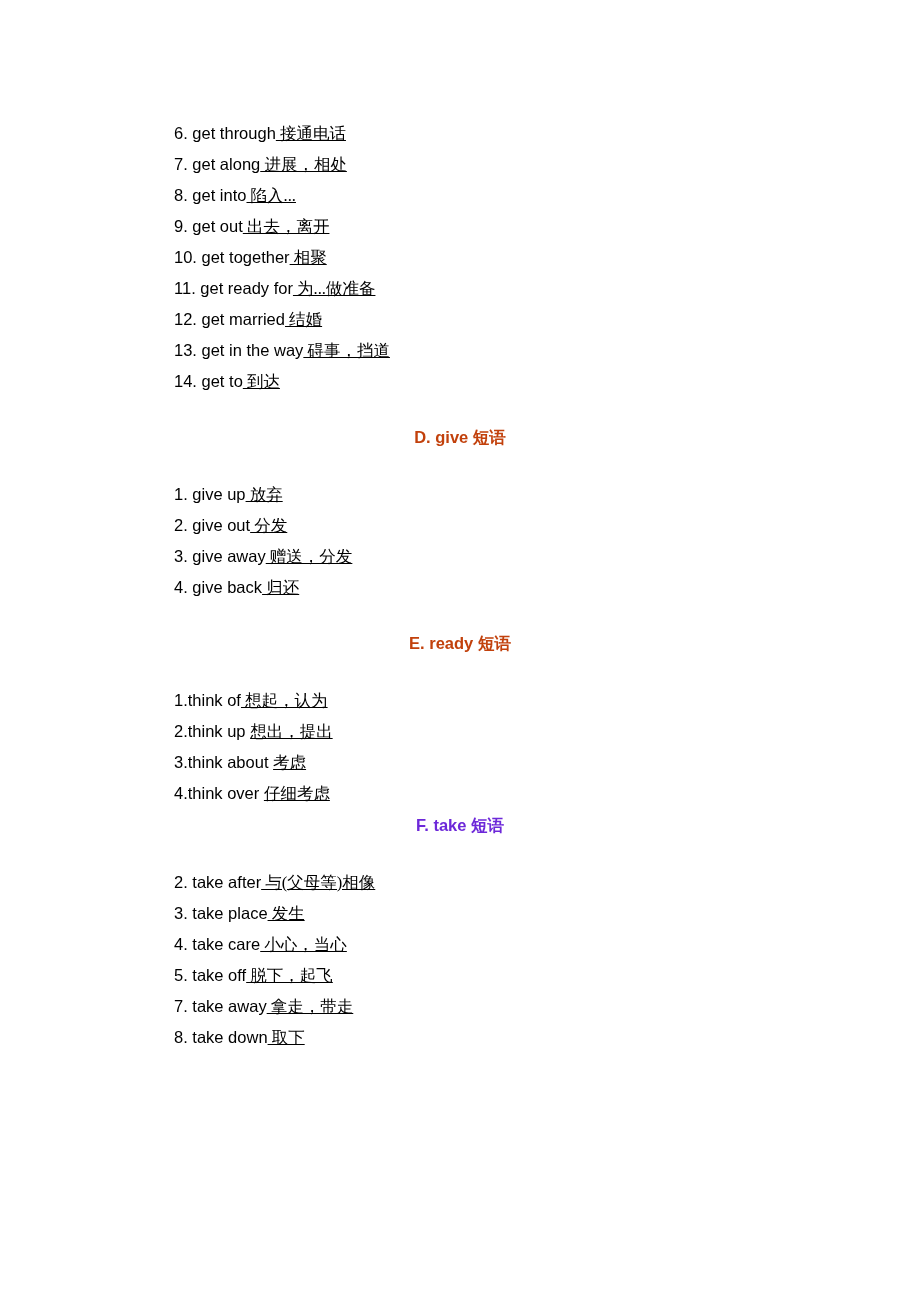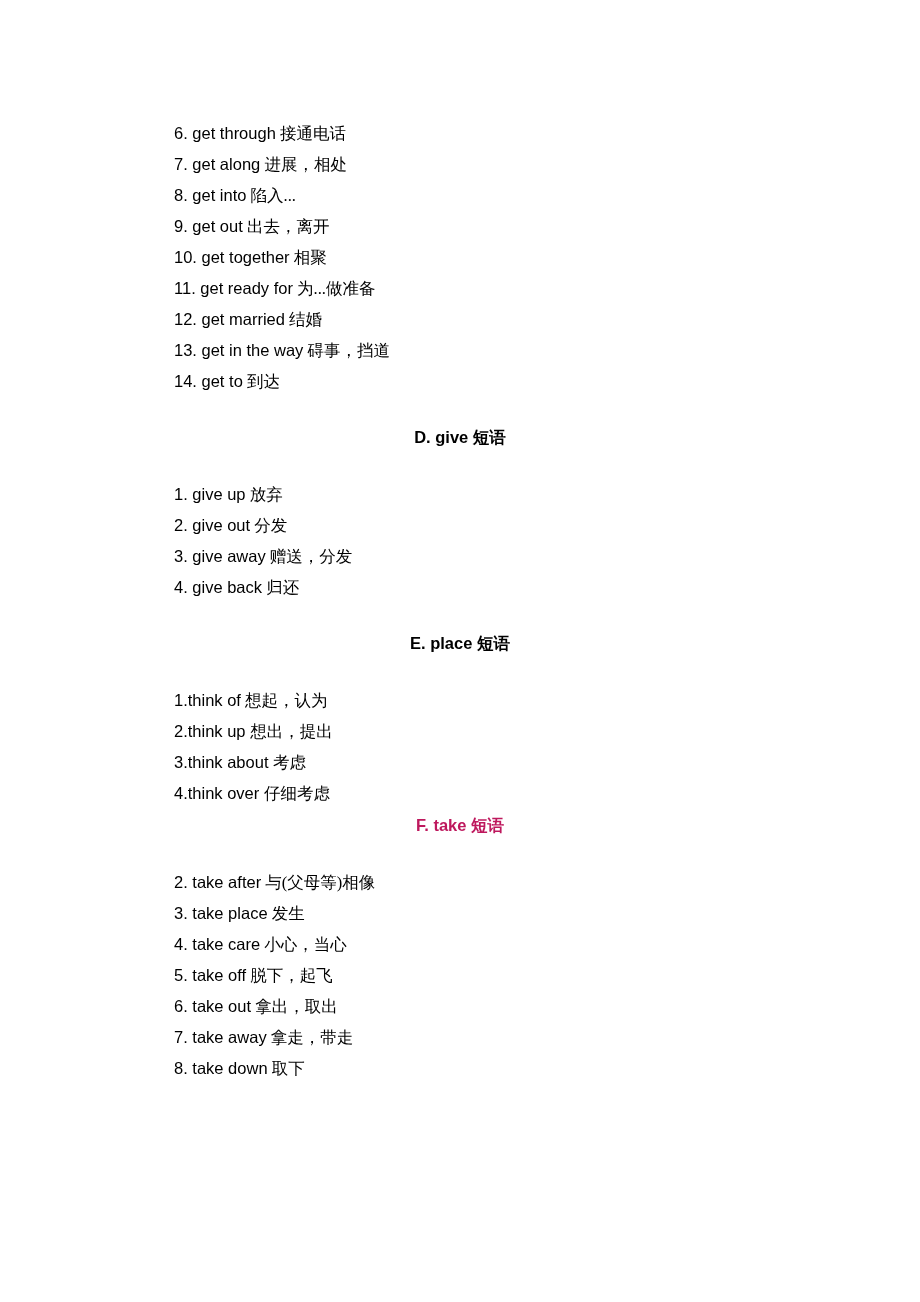--- a/index.html
+++ b/index.html
@@ -20,33 +20,34 @@
   .item {
     line-height: 31px;
     font-size: 16.5px;
   }
   .phrase {
     font-family: Arial, sans-serif;
     margin-left: 24px;
   }
   .meaning {
     font-family: "SimSun", "Songti SC", serif;
+    text-decoration: underline;
   }
   .section-heading {
     text-align: center;
     font-weight: bold;
-    color: #000000;
+    color: #c2410c;
     font-size: 16.5px;
     margin: 30px 0 30px 0;
     width: 620px;
   }
   .section-heading-tight {
     text-align: center;
     font-weight: bold;
-    color: #be185d;
+    color: #6d28d9;
     font-size: 16.5px;
     margin: 6px 0 30px 0;
     width: 620px;
   }
   .block {
     margin-bottom: 0;
   }
 </style>
 </head>
 <body>
@@ -67,34 +68,33 @@
 
   <div class="section-heading">D. give 短语</div>
 
   <div class="block">
     <div class="item"><span class="phrase">1. give up</span><span class="meaning"> 放弃</span></div>
     <div class="item"><span class="phrase">2. give out</span><span class="meaning"> 分发</span></div>
     <div class="item"><span class="phrase">3. give away</span><span class="meaning"> 赠送，分发</span></div>
     <div class="item"><span class="phrase">4. give back</span><span class="meaning"> 归还</span></div>
   </div>
 
-  <div class="section-heading">E. place 短语</div>
+  <div class="section-heading">E. ready 短语</div>
 
   <div class="block">
     <div class="item"><span class="phrase">1.think of</span><span class="meaning"> 想起，认为</span></div>
     <div class="item"><span class="phrase">2.think up </span><span class="meaning">想出，提出</span></div>
     <div class="item"><span class="phrase">3.think about </span><span class="meaning">考虑</span></div>
     <div class="item"><span class="phrase">4.think over </span><span class="meaning">仔细考虑</span></div>
   </div>
 
   <div class="section-heading-tight">F. take 短语</div>
 
   <div class="block">
     <div class="item"><span class="phrase">2. take after</span><span class="meaning"> 与(父母等)相像</span></div>
     <div class="item"><span class="phrase">3. take place</span><span class="meaning"> 发生</span></div>
     <div class="item"><span class="phrase">4. take care</span><span class="meaning"> 小心，当心</span></div>
     <div class="item"><span class="phrase">5. take off</span><span class="meaning"> 脱下，起飞</span></div>
-    <div class="item"><span class="phrase">6. take out</span><span class="meaning"> 拿出，取出</span></div>
     <div class="item"><span class="phrase">7. take away</span><span class="meaning"> 拿走，带走</span></div>
     <div class="item"><span class="phrase">8. take down</span><span class="meaning"> 取下</span></div>
   </div>
 
 </div>
 
 </body></html>

